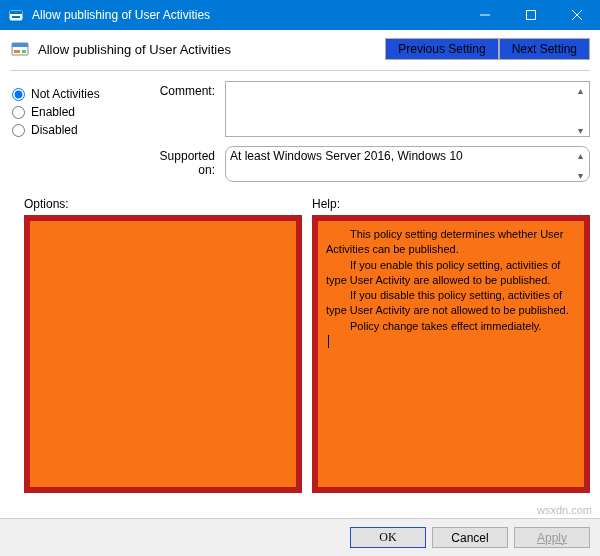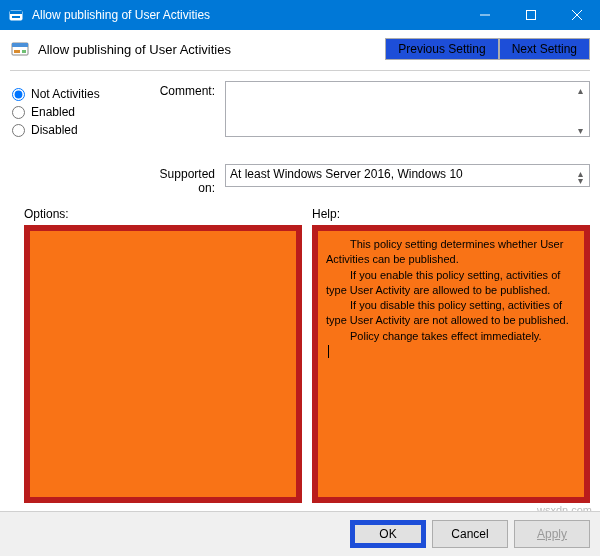--- a/index.html
+++ b/index.html
@@ -10,40 +10,40 @@
     .titlebar-btn { width: 46px; height: 30px; display: flex; align-items: center; justify-content: center; color: #fff; }
     .subheader { display: flex; align-items: center; padding: 8px 10px 6px 10px; }
     .subheader-icon { width: 20px; height: 20px; margin-right: 8px; display:flex; align-items:center; justify-content:center; }
     .subheader-title { flex: 1; font-size: 13px; }
     .nav-btn { background: #1d4ed8; border: 1px solid #adadad; padding: 3px 12px; font-size: 12px; margin-left: 0; cursor: default; }
     .sep { border: none; border-top: 1px solid #d0d0d0; margin: 4px 10px; }
     .config-area { display: flex; padding: 6px 10px 2px 10px; }
     .radio-col { width: 130px; padding-top: 2px; }
     .radio-row { display: flex; align-items: center; margin: 4px 0; }
     .radio-row input { margin: 0 6px 0 2px; }
-    .comment-col { flex: 1; display: grid; grid-template-columns: 85px 1fr; row-gap: 24px; align-items: start; }
+    .comment-col { flex: 1; display: grid; grid-template-columns: 85px 1fr; row-gap: 6px; align-items: start; }
     .comment-col .lbl { text-align: right; padding-right: 10px; padding-top: 3px; }
     .textarea-wrap { position: relative; }
     textarea { width: 100%; border: 1px solid #abadb3; font-family: inherit; font-size: 12px; padding: 2px 18px 2px 4px; resize: none; background: #fff; }
     .ta-comment { height: 56px; }
-    .ta-supported { height: 23px; }
+    .ta-supported { height: 36px; border-radius: 8px; }
     .scroll-arrow { position: absolute; right: 2px; width: 15px; height: 15px; display:flex; align-items:center; justify-content:center; color:#606060; font-size:10px; }
     .scroll-up { top: 2px; }
     .scroll-down { bottom: 2px; }
     .panels { display: flex; gap: 10px; padding: 10px 10px 4px 24px; height: 310px; }
     .panel-col { flex: 1; display: flex; flex-direction: column; }
     .panel-label { margin-bottom: 4px; }
     .panel { flex: 1; border: 6px solid #b91c1c; background: #f97316; padding: 6px 8px; overflow: auto; font-size: 11px; line-height: 1.35; }
     .panel-help { position: relative; }
     .panel-help .cursor { display:inline-block; width:1px; height:13px; background:#000; vertical-align:text-bottom; margin-left:2px;}
     .help-p { margin: 0 0 1px 0; }
     .indent { text-indent: 24px; }
     .footer { position: absolute; bottom: 0; left: 0; right: 0; border-top: 1px solid #d0d0d0; padding: 8px 10px; display: flex; justify-content: flex-end; gap: 6px; background: #f0f0f0; }
     .btn { background: #e1e1e1; border: 1px solid #adadad; padding: 2px 0; width: 76px; font-size: 12px; text-align:center; cursor: default; }
-    .btn-default { border: 5px solid #1d4ed8; }
+    .btn-default { border: 1px solid #1d4ed8; font-family: Liberation Serif, serif; }
     .btn-disabled { color: #9a9a9a; text-decoration: underline; }
     .watermark { position: absolute; bottom: 40px; right: 8px; font-size: 11px; color: #bdbdbd; font-family: Arial, sans-serif; }
   </style>
 </head>
 <body>
 
 <div class="titlebar">
   <span class="titlebar-icon">
     <svg width="14" height="14" viewBox="0 0 14 14">
         <rect x="1" y="3" width="12" height="9" fill="#fff" stroke="#fff" stroke-width="1" rx="1"></rect>

